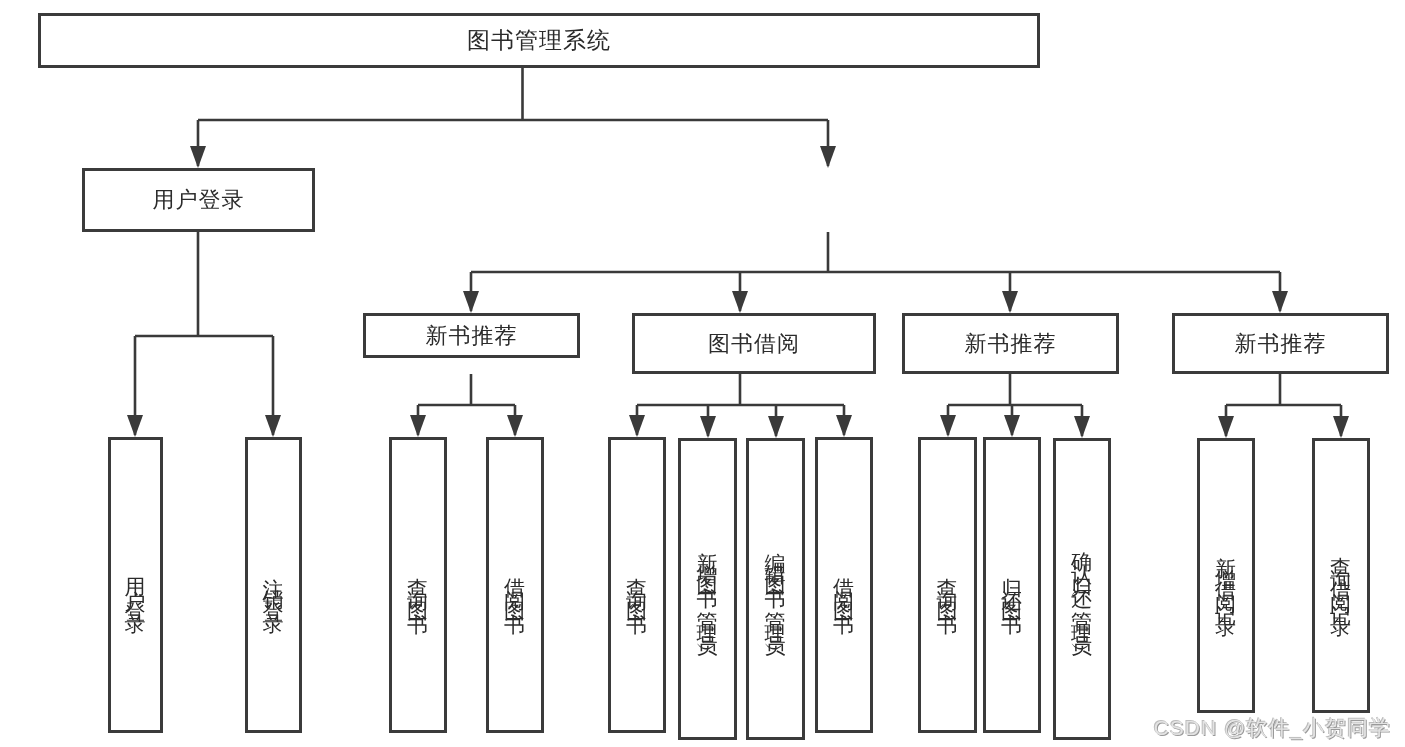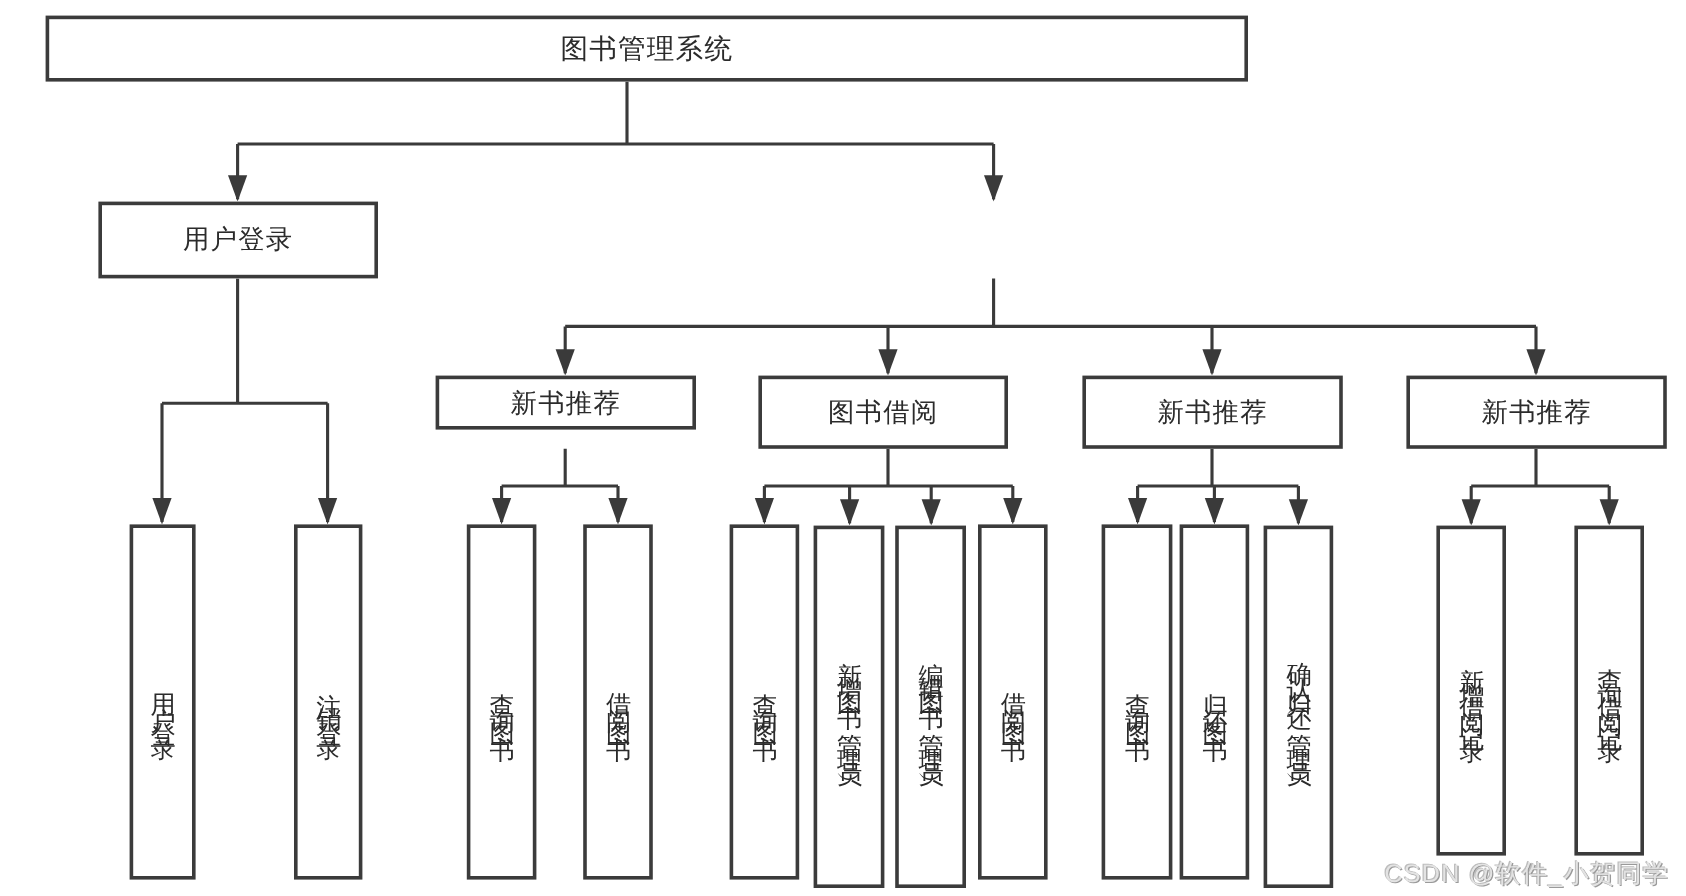--- a/index.html
+++ b/index.html
@@ -99,21 +99,21 @@
     <span>图书管理系统</span>
   </div>
 
   <div class="box hbox" style="left:82px;top:168px;width:233px;height:64px;">
     <span>用户登录</span>
   </div>
 
   <div class="box hbox" style="left:363px;top:313px;width:217px;height:45px;">
     <span>新书推荐</span>
   </div>
-  <div class="box hbox" style="left:632px;top:313px;width:208px;height:61px;">
+  <div class="box hbox" style="left:632px;top:313px;width:244px;height:61px;">
     <span>图书借阅</span>
   </div>
   <div class="box hbox" style="left:902px;top:313px;width:217px;height:61px;">
     <span>新书推荐</span>
   </div>
   <div class="box hbox" style="left:1172px;top:313px;width:217px;height:61px;">
     <span>新书推荐</span>
   </div>
 
   <div class="box vbox" style="left:108px;top:437px;width:55px;height:296px;">

